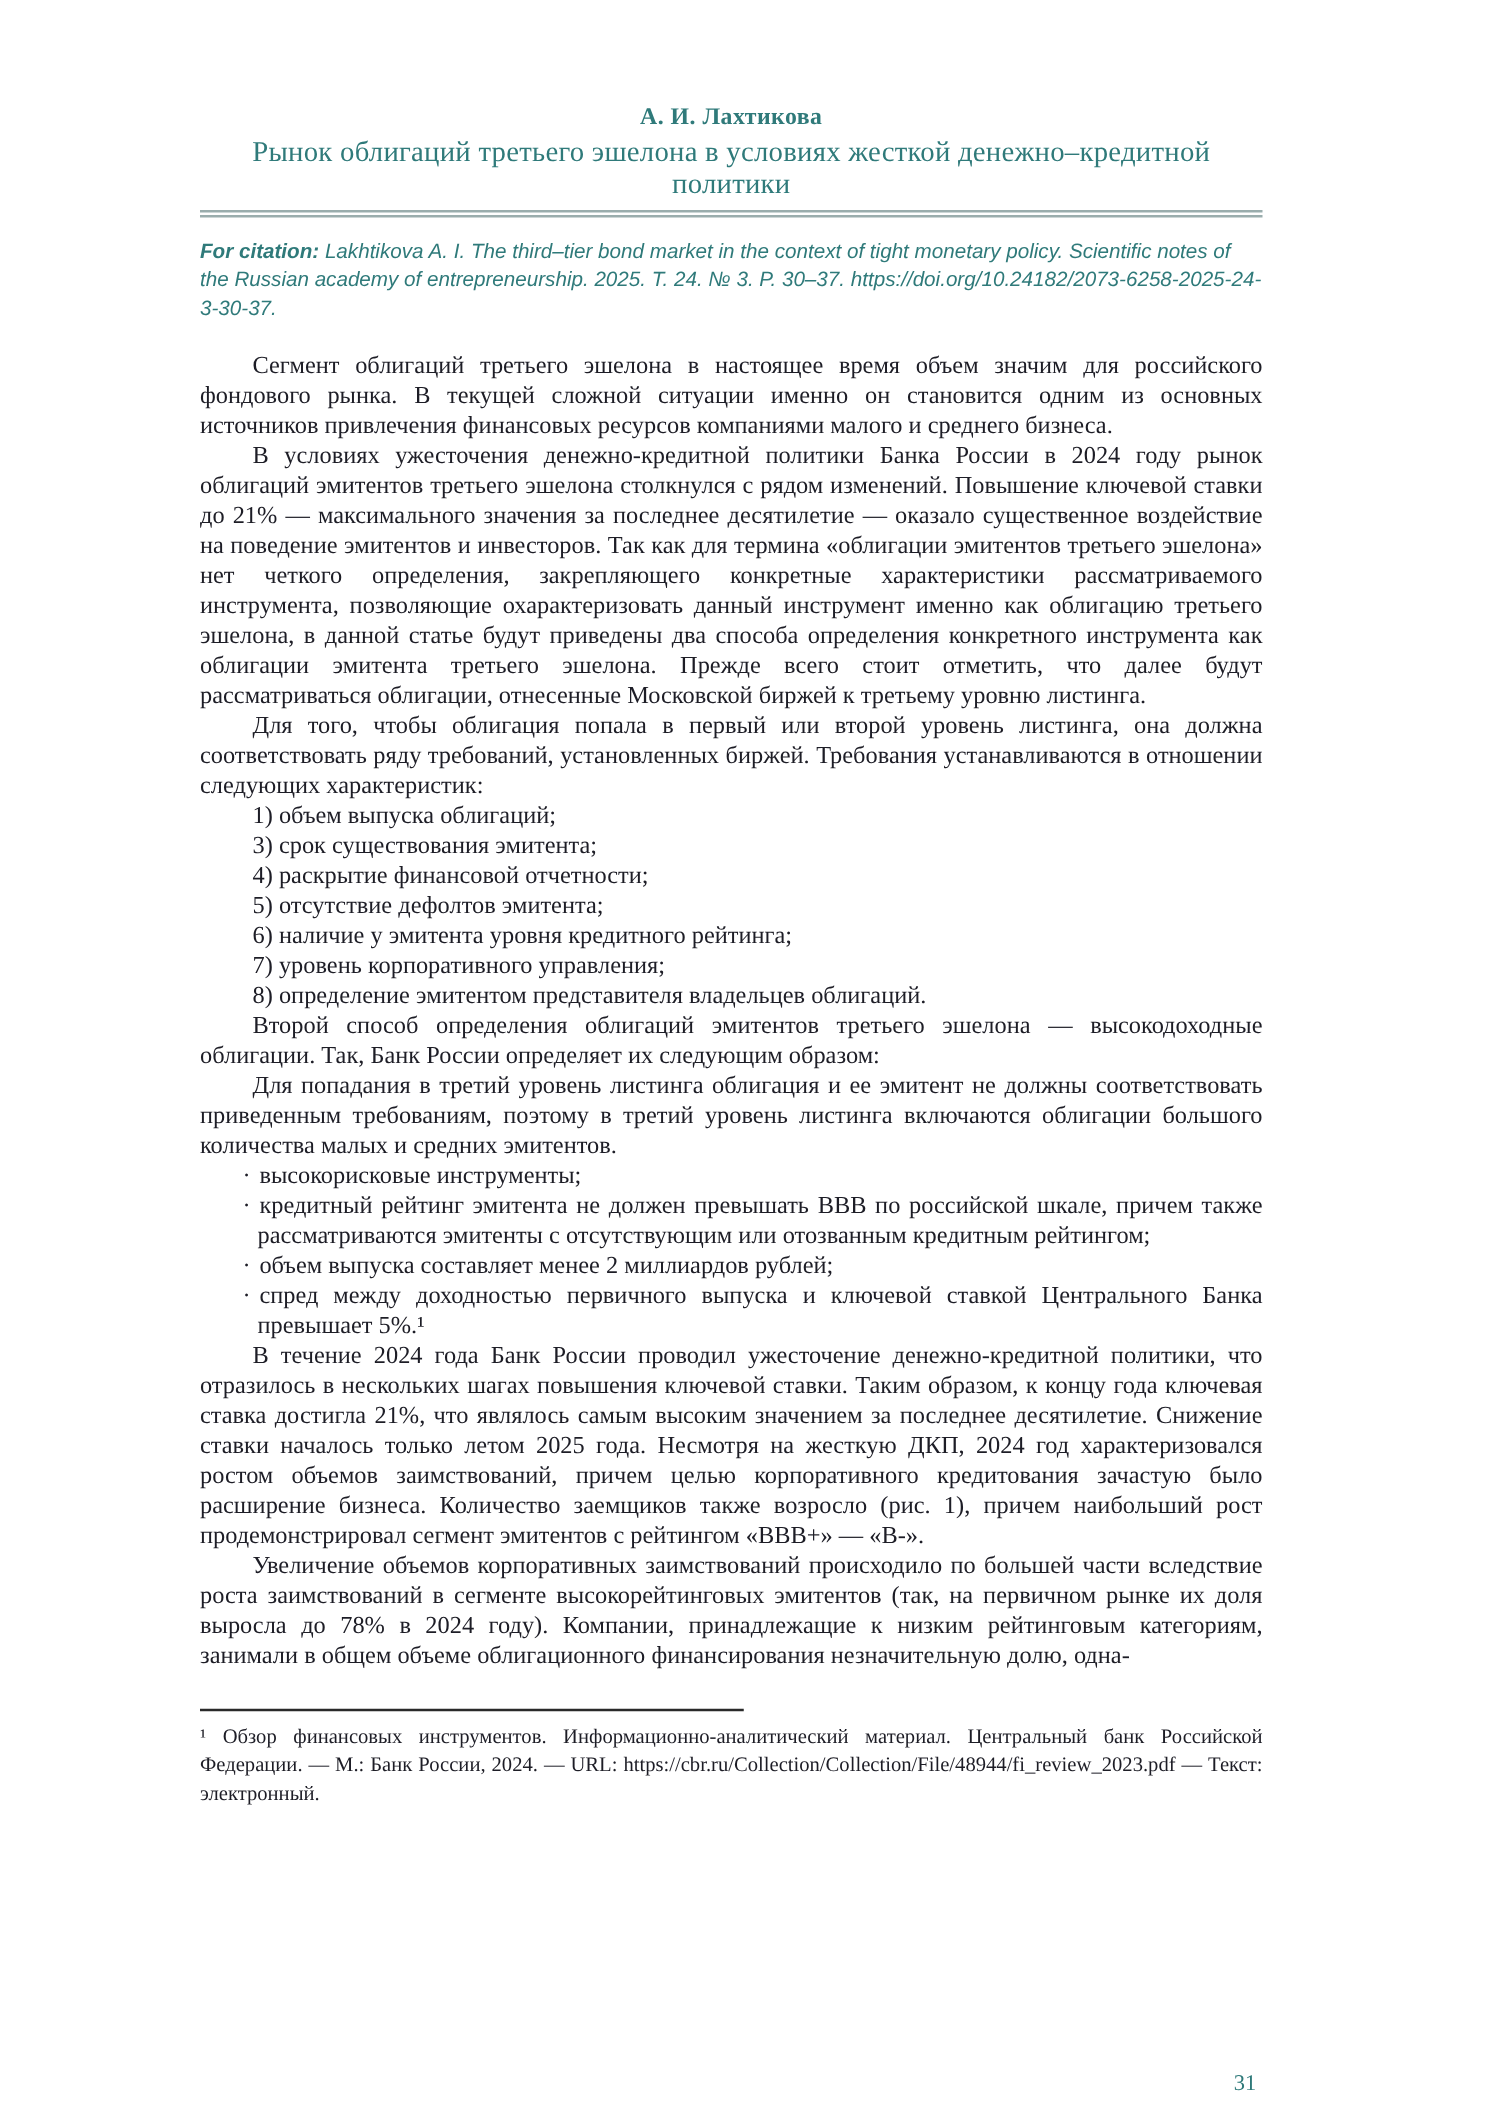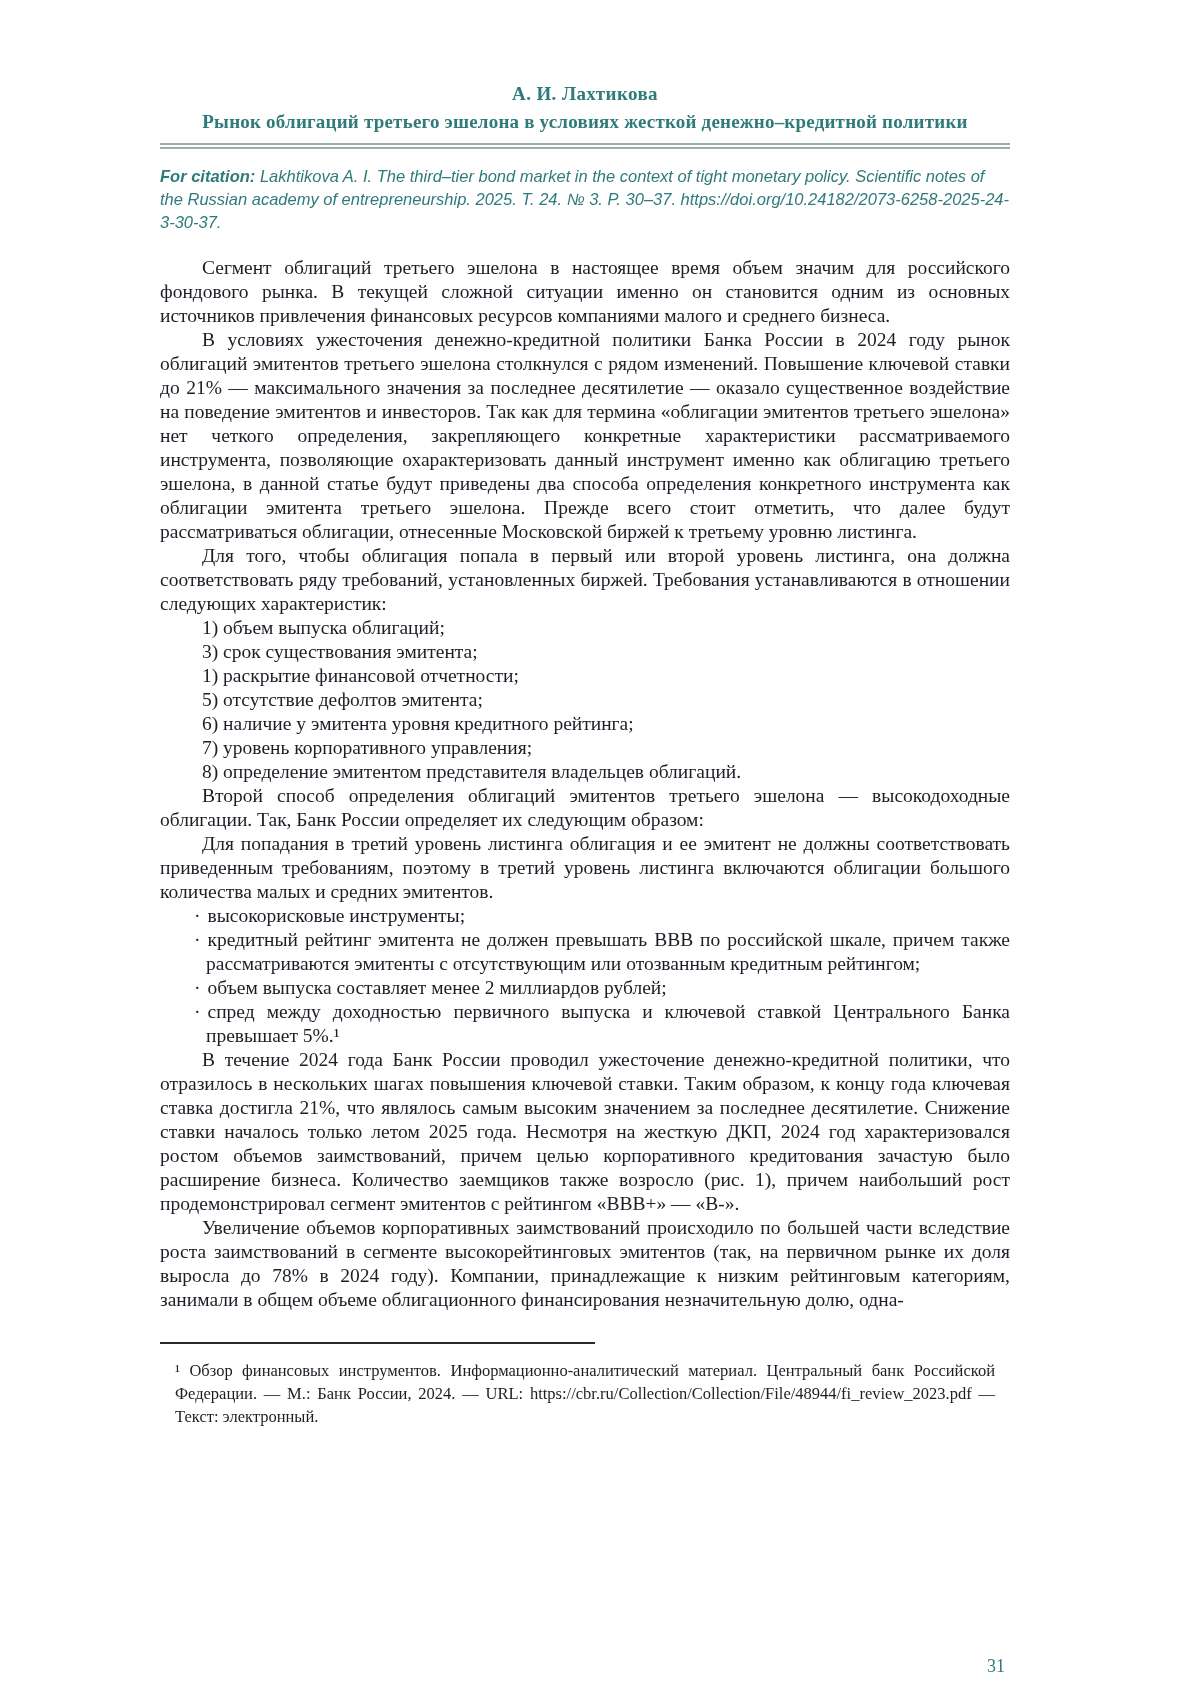--- a/index.html
+++ b/index.html
@@ -21,22 +21,22 @@
   }
   
   .page-header{text-align:center;color:var(--accent);}
   .author{
     font-weight:bold;
     font-size:19px;
     line-height:24px;
     letter-spacing:0.4px;
   }
   .article-title{
-    font-weight:bold;
-    font-size:19px;
+    font-weight:normal;
+    font-size:23px;
     line-height:25px;
     margin-top:3px;
     letter-spacing:0.2px;
   }
   .double-rule{
     margin-top:9px;
     height:6px;
     border-top:2px solid var(--rule);
     border-bottom:2px solid var(--rule);
   }
@@ -76,21 +76,21 @@
     margin-top:30px;
     font-size:16.5px;
     line-height:23px;
   }
   .footnote-rule{
     width:435px;
     border-top:2px solid #2a2a2a;
     margin:0 0 8px 0;
   }
   .footnote-text{
-    margin:15px;
+    margin:0;
     text-align:justify;
   }
   
   .page-number{
     position:absolute;
     right:195px;
     bottom:20px;
     font-size:18px;
     color:var(--accent);
   }
@@ -115,21 +115,21 @@
 
     <p class="para">Сегмент облигаций третьего эшелона в настоящее время объем значим для российского фондового рынка. В текущей сложной ситуации именно он становится одним из основных источников привлечения финансовых ресурсов компаниями малого и среднего бизнеса.</p>
 
     <p class="para">В условиях ужесточения денежно-кредитной политики Банка России в 2024 году рынок облигаций эмитентов третьего эшелона столкнулся с рядом изменений. Повышение ключевой ставки до 21% — максимального значения за последнее десятилетие — оказало существенное воздействие на поведение эмитентов и инвесторов. Так как для термина «облигации эмитентов третьего эшелона» нет четкого определения, закрепляющего конкретные характеристики рассматриваемого инструмента, позволяющие охарактеризовать данный инструмент именно как облигацию третьего эшелона, в данной статье будут приведены два способа определения конкретного инструмента как облигации эмитента третьего эшелона. Прежде всего стоит отметить, что далее будут рассматриваться облигации, отнесенные Московской биржей к третьему уровню листинга.</p>
 
     <p class="para">Для того, чтобы облигация попала в первый или второй уровень листинга, она должна соответствовать ряду требований, установленных биржей. Требования устанавливаются в отношении следующих характеристик:</p>
 
     <div>
       <div class="list-line">1) объем выпуска облигаций;</div>
       <div class="list-line">3) срок существования эмитента;</div>
-      <div class="list-line">1) раскрытие финансовой отчетности;</div>
+      <div class="list-line">4) раскрытие финансовой отчетности;</div>
       <div class="list-line">5) отсутствие дефолтов эмитента;</div>
       <div class="list-line">6) наличие у эмитента уровня кредитного рейтинга;</div>
       <div class="list-line">7) уровень корпоративного управления;</div>
       <div class="list-line">8) определение эмитентом представителя владельцев облигаций.</div>
     </div>
 
     <p class="para">Второй способ определения облигаций эмитентов третьего эшелона — высокодоходные облигации. Так, Банк России определяет их следующим образом:</p>
 
     <p class="para">Для попадания в третий уровень листинга облигация и ее эмитент не должны соответствовать приведенным требованиям, поэтому в третий уровень листинга включаются облигации большого количества малых и средних эмитентов.</p>
 

